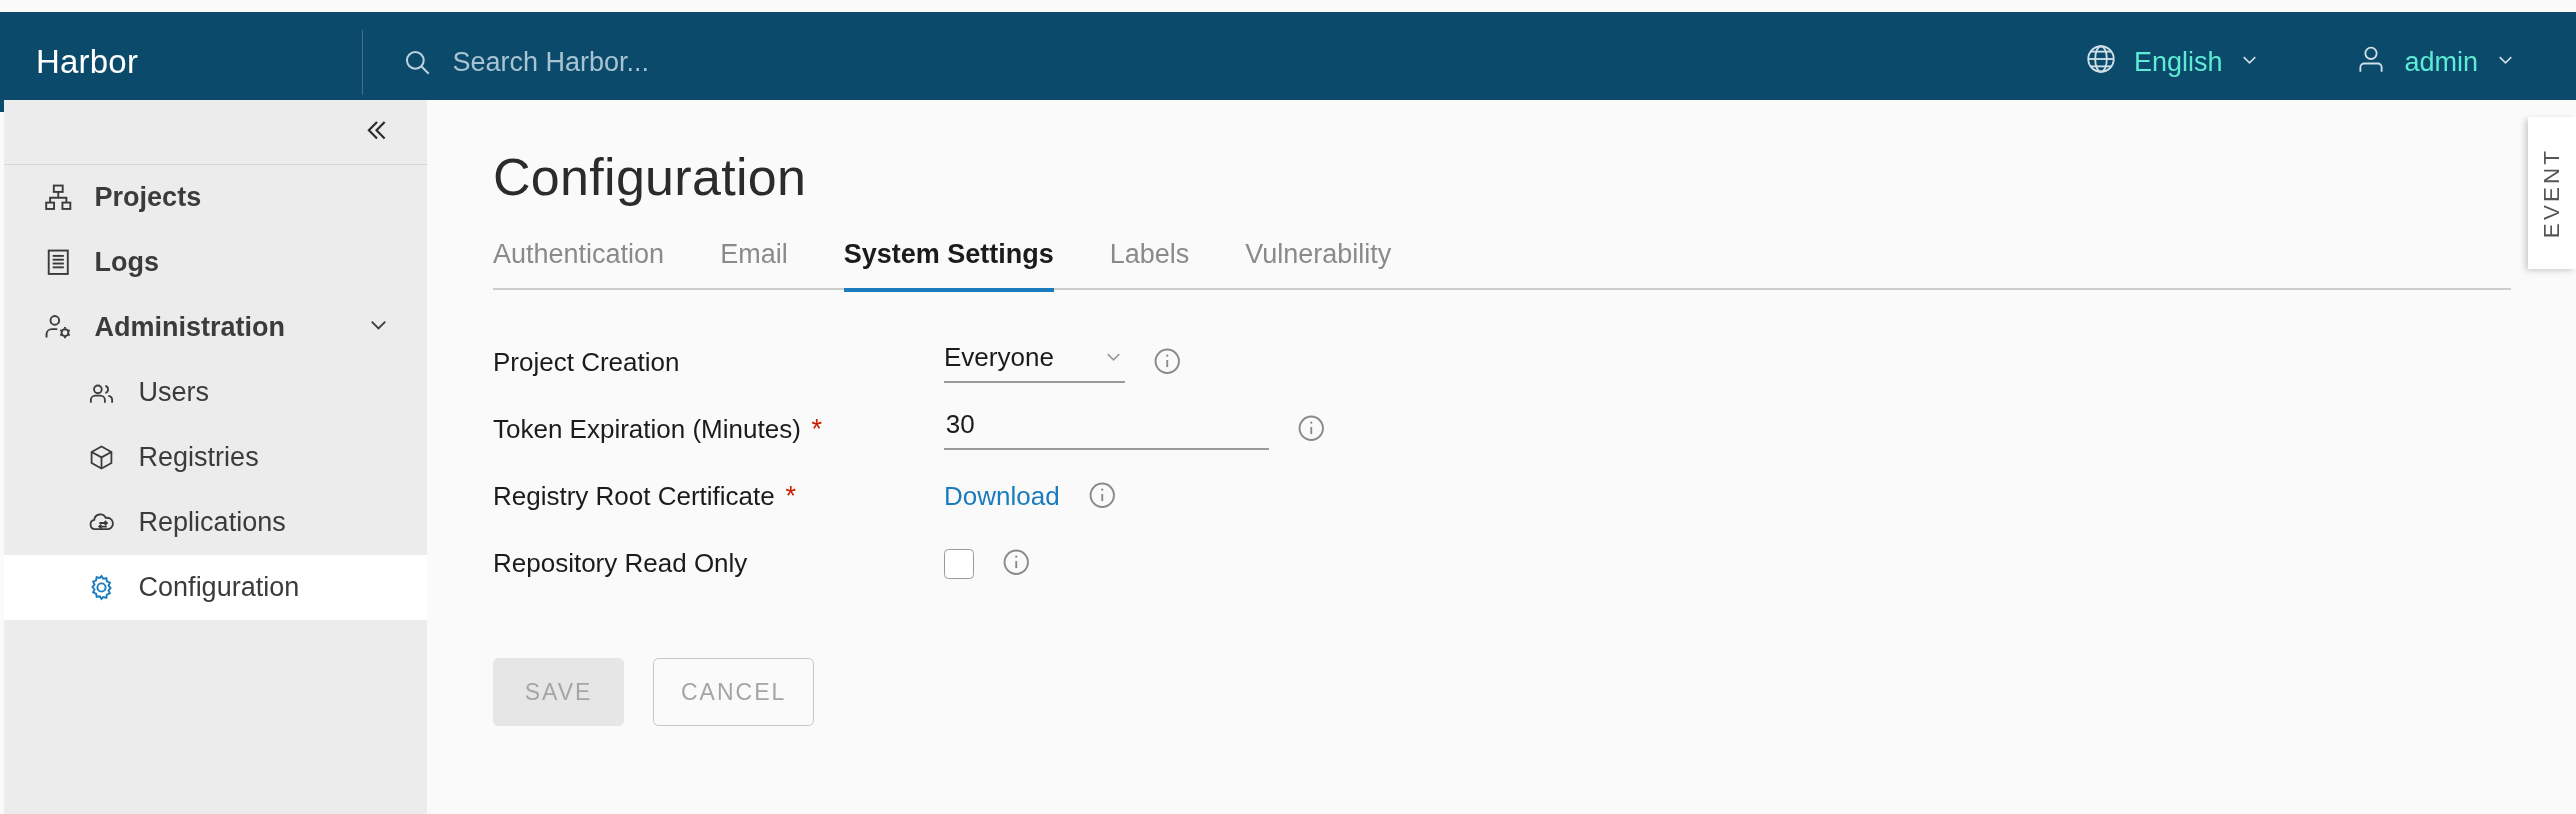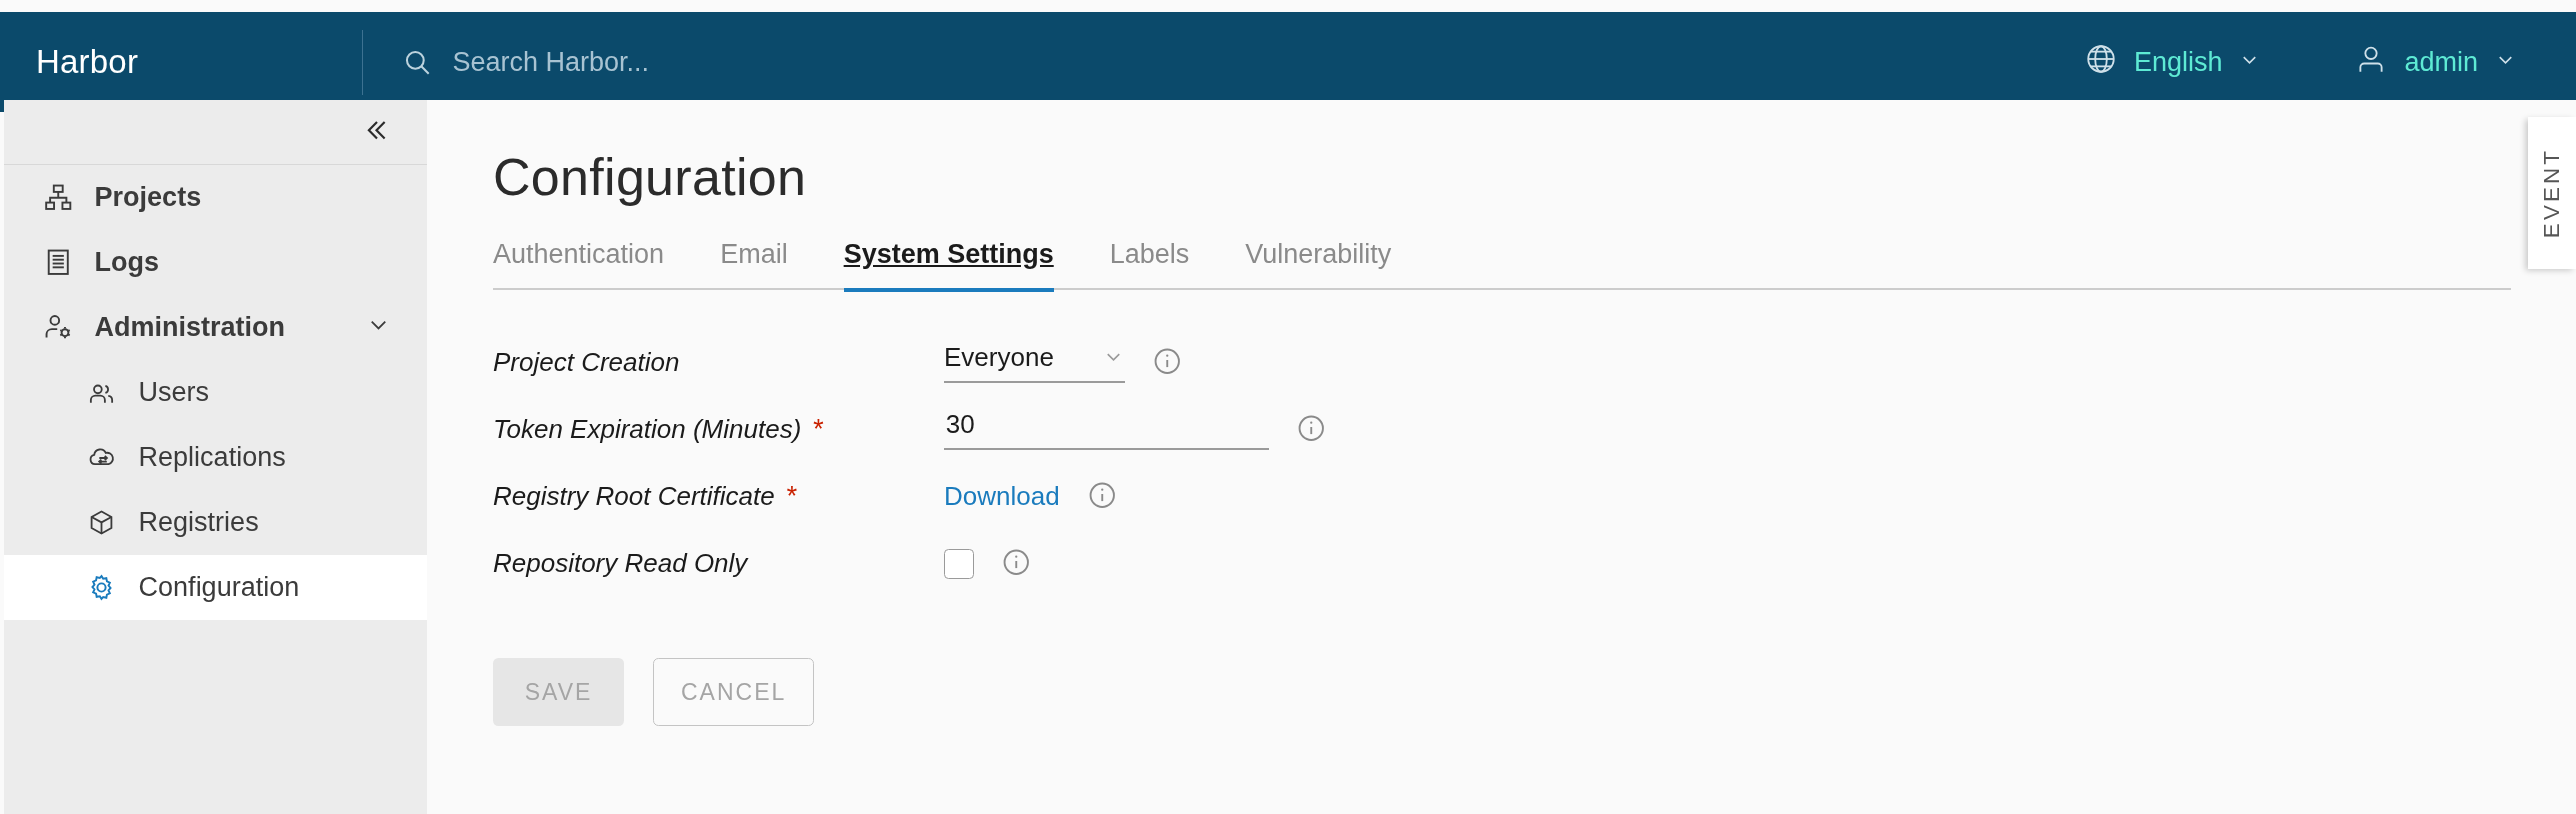--- a/index.html
+++ b/index.html
@@ -89,27 +89,27 @@
     display: flex; align-items: flex-end;
     margin: 32px 0 0 66px; width: 2018px;
     border-bottom: 2.7px solid #cccccc;
   }
   .tab {
     font-size: 27px; color: #8a8a8a; cursor: pointer;
     padding: 0 0 18px 0; margin-right: 56px;
     border-bottom: 4.5px solid transparent;
     margin-bottom: -3.6px;
   }
-  .tab.active { color: #1b1b1b; font-weight: bold; border-bottom-color: #1a7bbd; text-decoration: underline; }
+  .tab.active { color: #1b1b1b; font-weight: bold; border-bottom-color: #1a7bbd; }
 
   .form { margin: 39px 0 0 66px; }
   .frow { display: flex; align-items: center; height: 67px; }
   .flabel {
     width: 413px; font-size: 26px; color: #1b1b1b;
-    display: flex; align-items: baseline; gap: 10.8px; font-style: italic;
+    display: flex; align-items: baseline; gap: 10.8px;
   }
   .req { color: #c92100; font-size: 27px; }
   .fctl { display: flex; align-items: center; margin-left: 38px; }
 
   .sel-wrap {
     width: 181px; display: flex; align-items: center;
     justify-content: space-between;
     border-bottom: 2.7px solid #9a9a9a;
     padding-bottom: 8px;
   }
@@ -269,36 +269,36 @@
           <path d="M3.2 20.4v-2.2c0-2 1.7-3.6 3.8-3.6h4c2.1 0 3.8 1.6 3.8 3.6v2.2"></path>
         <path d="M15.2 6.6a3 3 0 0 1 0 5.8M17.6 14.8c1.8.2 3.2 1.7 3.2 3.5v2.1"></path>
       </svg>
     </span>
     <span class="lbl">Users</span>
   </div>
 
   <div class="nav-item sub">
     <span class="ico">
       <svg width="29" height="29" viewBox="0 0 24 24" fill="none" stroke="#3b3b3b" stroke-width="1.5">
+        <path d="M12 2.9l8.2 4.5v9.2L12 21.1 3.8 16.6V7.4z"></path>
+        <path d="M3.8 7.4L12 11.9l8.2-4.5M12 11.9v9.2"></path>
+      </svg>
+    </span>
+    <span class="lbl">Registries</span>
+  </div>
+
+  <div class="nav-item sub">
+    <span class="ico">
+      <svg width="29" height="29" viewBox="0 0 24 24" fill="none" stroke="#3b3b3b" stroke-width="1.5">
         <path d="M17.8 17.5H6.6A3.9 3.9 0 0 1 6 9.8a5 5 0 0 1 9.5-1.6 3.9 3.9 0 0 1 2.3 9.3z"></path>
         <path d="M10.2 12.4h6.2M14.7 10.7l1.8 1.7-1.8 1.7"></path>
         <path d="M16.4 15.4h-6.2M11.9 17.1l-1.8-1.7 1.8-1.7"></path>
       </svg>
     </span>
     <span class="lbl">Replications</span>
-  </div>
-
-  <div class="nav-item sub">
-    <span class="ico">
-      <svg width="29" height="29" viewBox="0 0 24 24" fill="none" stroke="#3b3b3b" stroke-width="1.5">
-        <path d="M12 2.9l8.2 4.5v9.2L12 21.1 3.8 16.6V7.4z"></path>
-        <path d="M3.8 7.4L12 11.9l8.2-4.5M12 11.9v9.2"></path>
-      </svg>
-    </span>
-    <span class="lbl">Registries</span>
   </div>
 
   <div class="nav-item sub selected">
     <span class="ico">
       <svg width="29" height="29" viewBox="0 0 24 24" fill="none" stroke="#1a7bbd" stroke-width="1.6">
         <circle cx="12" cy="12" r="3.4"></circle>
         <path d="M12 2.6l1.4 2.2 2.6-.5.5 2.6 2.4 1.1-1.1 2.4 1.7 2-1.7 2 1.1 2.4-2.4 1.1-.5 2.6-2.6-.5L12 21.4l-1.4-2.2-2.6.5-.5-2.6-2.4-1.1 1.1-2.4-1.7-2 1.7-2-1.1-2.4 2.4-1.1.5-2.6 2.6.5z"></path>
       </svg>
     </span>
     <span class="lbl">Configuration</span>

